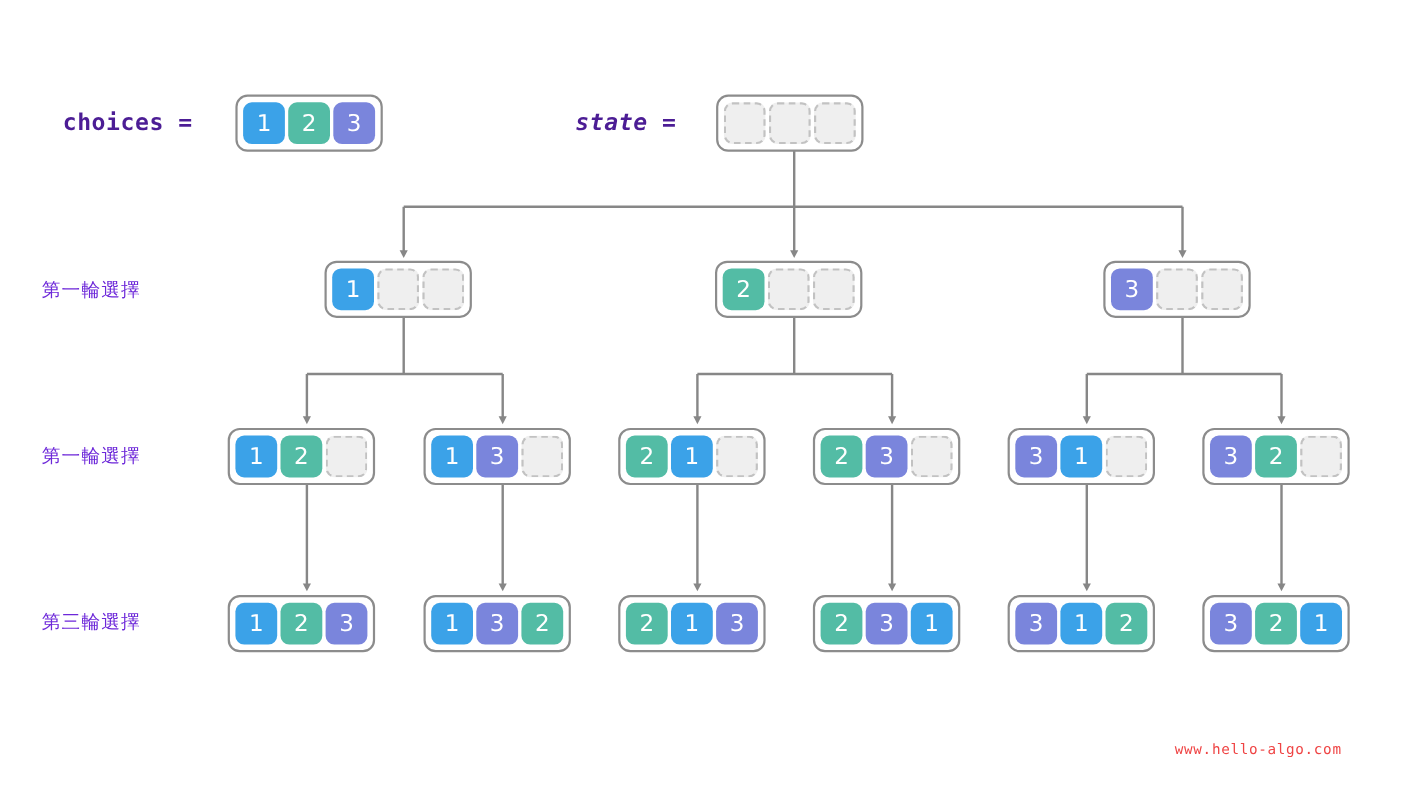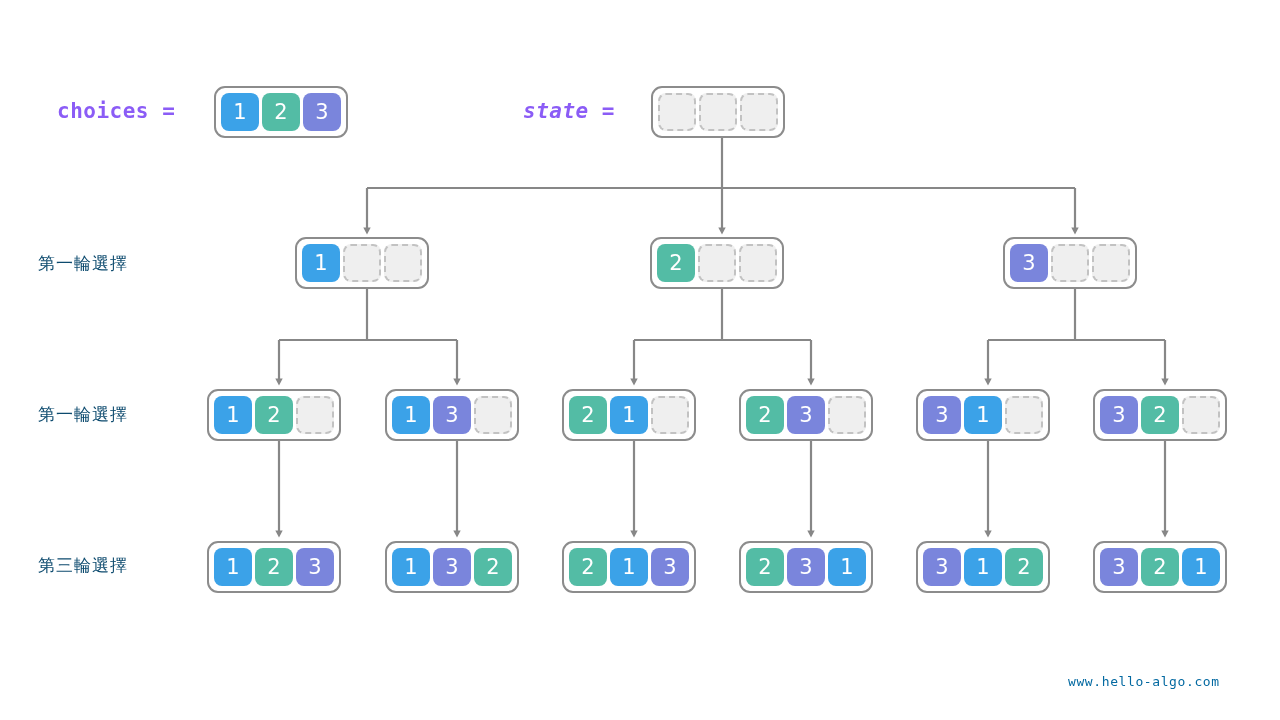--- a/index.html
+++ b/index.html
@@ -23,31 +23,31 @@
     height: 720px;
     pointer-events: none;
   }
 
   
   .mono-label {
     position: absolute;
     font-family: "DejaVu Sans Mono", "Liberation Mono", monospace;
     font-weight: bold;
     font-size: 21px;
-    color: #8b5cf6;
+    color: #4c1d95;
     white-space: pre;
     letter-spacing: 0.5px;
   }
 
   
   .row-label {
     position: absolute;
     font-family: "DejaVu Sans", "Liberation Sans", sans-serif;
     font-size: 17px;
-    color: #0c4a6e;
+    color: #6d28d9;
     white-space: nowrap;
     letter-spacing: 1px;
   }
 
   
   .array {
     position: absolute;
     display: flex;
     align-items: center;
     gap: 3px;
@@ -78,21 +78,21 @@
   }
   .cell.v1 { background: #3ba2e8; }
   .cell.v2 { background: #53bca5; }
   .cell.v3 { background: #7a85dc; }
 
   
   .watermark {
     position: absolute;
     font-family: "DejaVu Sans Mono", "Liberation Mono", monospace;
     font-size: 13px;
-    color: #0369a1;
+    color: #ef4444;
     letter-spacing: 0.6px;
     white-space: nowrap;
   }
 </style>
 </head>
 <body>
 
 <div id="canvas">
 
   <svg id="connectors" viewBox="0 0 1280 720" xmlns="http://www.w3.org/2000/svg">

